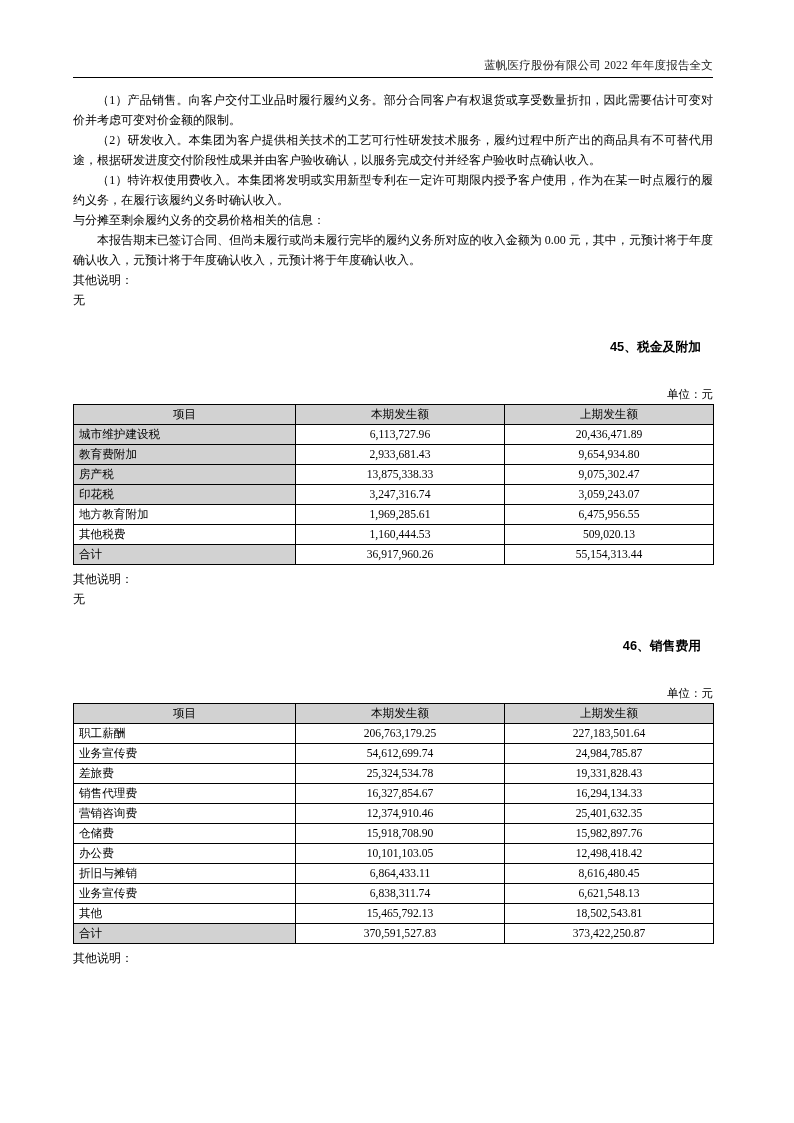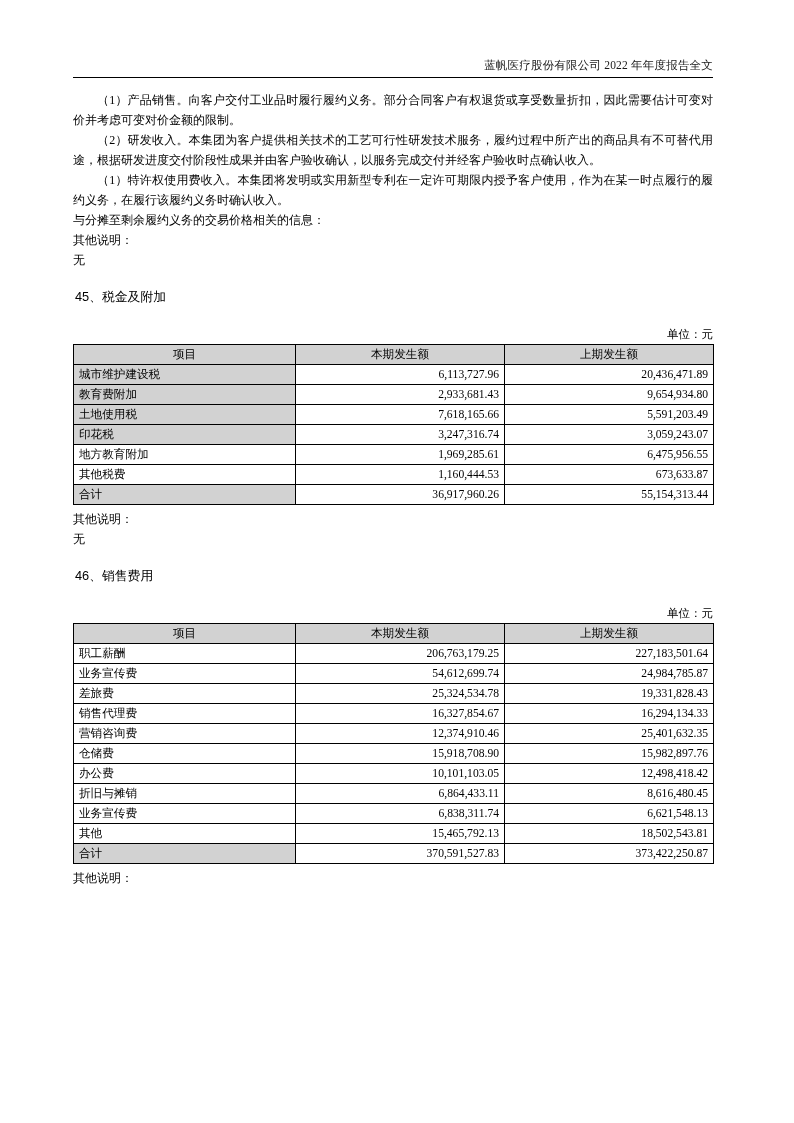--- a/index.html
+++ b/index.html
@@ -54,25 +54,26 @@
   }
   .para.indent {
     text-indent: 2em;
   }
   .gap-sm { height: 4px; }
   .gap-md { height: 12px; }
 
   
   .section-heading {
     font-size: 12.8px;
-    font-weight: normal;
+    font-weight: bold;
     line-height: 26px;
-    margin: 2px;
+    margin: 12px;
     color: #000000;
     font-family: "Liberation Sans", "DejaVu Sans", sans-serif;
+    text-align: right;
   }
 
   
   .unit-line {
     font-size: 11.5px;
     text-align: right;
     line-height: 20px;
     color: #000000;
   }
 
@@ -102,21 +103,21 @@
     text-align: center;
     background: #d2d2d2;
   }
   td.item {
     text-align: left;
   }
   td.item.shade {
     background: #d2d2d2;
   }
   td.num {
-    text-align: right;
+    text-align: center;
     background: #ffffff;
     margin-left: 36px;
   }
 
   
   .page-number {
     position: absolute;
     right: 81px;
     top: 1040px;
     font-size: 11.5px;
@@ -134,20 +135,21 @@
       <span>蓝帆医疗股份有限公司 2022 年年度报告全文</span>
     </div>
     <div class="header-rule"></div>
 
     <div class="gap-md"></div>
 
     <p class="para indent">（1）产品销售。向客户交付工业品时履行履约义务。部分合同客户有权退货或享受数量折扣，因此需要估计可变对价并考虑可变对价金额的限制。</p>
     <p class="para indent">（2）研发收入。本集团为客户提供相关技术的工艺可行性研发技术服务，履约过程中所产出的商品具有不可替代用途，根据研发进度交付阶段性成果并由客户验收确认，以服务完成交付并经客户验收时点确认收入。</p>
     <p class="para indent">（1）特许权使用费收入。本集团将发明或实用新型专利在一定许可期限内授予客户使用，作为在某一时点履行的履约义务，在履行该履约义务时确认收入。</p>
     <p class="para">与分摊至剩余履约义务的交易价格相关的信息：</p>
+    <p class="para indent">本报告期末已签订合同、但尚未履行或尚未履行完毕的履约义务所对应的收入金额为 0.00 元，其中，元预计将于年度确认收入，元预计将于年度确认收入，元预计将于年度确认收入。</p>
     <p class="para">其他说明：</p>
     <p class="para">无</p>
 
     <div class="gap-md"></div>
 
     <h2 class="section-heading">45、税金及附加</h2>
 
     <div class="gap-md"></div>
 
     <div class="unit-line">单位：元</div>
@@ -170,38 +172,38 @@
             <td class="item shade">城市维护建设税</td>
             <td class="num">6,113,727.96</td>
             <td class="num">20,436,471.89</td>
           </tr>
           <tr>
             <td class="item shade">教育费附加</td>
             <td class="num">2,933,681.43</td>
             <td class="num">9,654,934.80</td>
           </tr>
           <tr>
-            <td class="item shade">土地使用税</td>
-            <td class="num">7,618,165.66</td>
-            <td class="num">5,591,203.49</td>
+            <td class="item shade">房产税</td>
+            <td class="num">13,875,338.33</td>
+            <td class="num">9,075,302.47</td>
           </tr>
           <tr>
             <td class="item shade">印花税</td>
             <td class="num">3,247,316.74</td>
             <td class="num">3,059,243.07</td>
           </tr>
           <tr>
             <td class="item">地方教育附加</td>
             <td class="num">1,969,285.61</td>
             <td class="num">6,475,956.55</td>
           </tr>
           <tr>
             <td class="item">其他税费</td>
             <td class="num">1,160,444.53</td>
-            <td class="num">673,633.87</td>
+            <td class="num">509,020.13</td>
           </tr>
           <tr>
             <td class="item shade">合计</td>
             <td class="num">36,917,960.26</td>
             <td class="num">55,154,313.44</td>
           </tr>
         </tbody>
     </table>
 
     <div class="gap-sm"></div>

